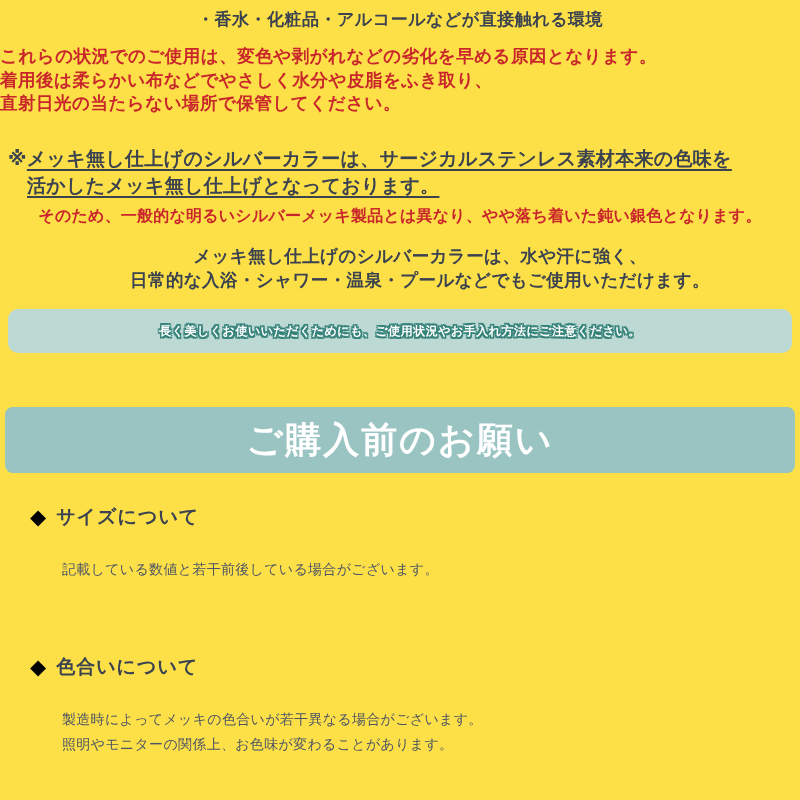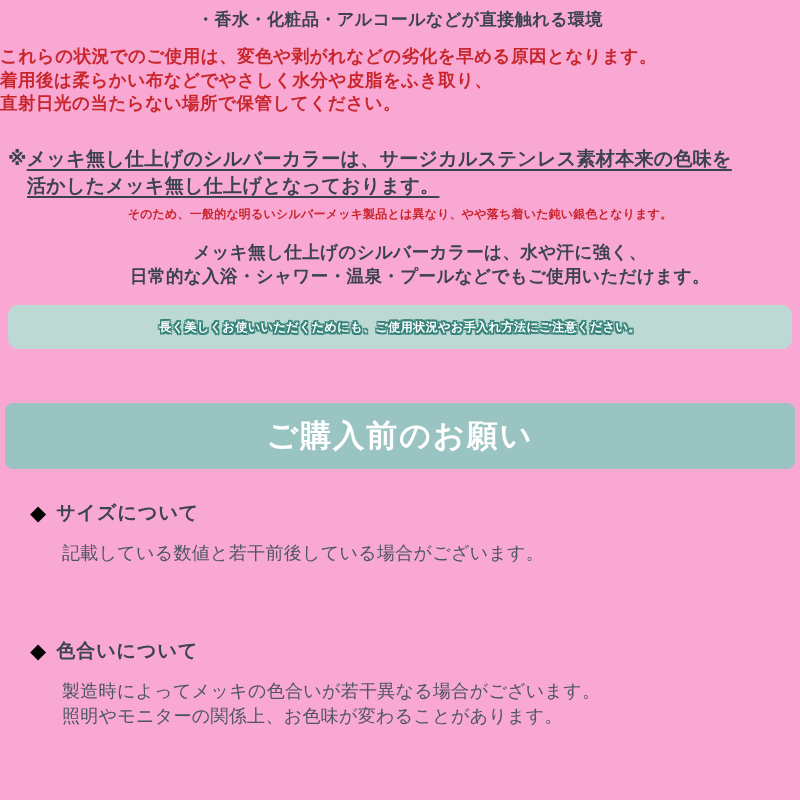--- a/index.html
+++ b/index.html
@@ -10,21 +10,21 @@
   body {
     width: 800px;
     height: 800px;
     overflow: hidden;
     font-family: "Liberation Sans", "DejaVu Sans", sans-serif;
     -webkit-font-smoothing: antialiased;
   }
   .page {
     width: 800px;
     height: 800px;
-    background: #f9a8d4;
+    background: #fde047;
     box-sizing: border-box;
   }
 
   
   .env-item {
     padding-top: 8px;
     text-align: center;
     font-size: 17px;
     font-weight: bold;
     color: #3b4250;
@@ -57,21 +57,21 @@
     text-underline-offset: 4px;
     text-decoration-thickness: 1.5px;
   }
   .silver-note .line2 {
     padding-left: 19px;
   }
 
   .silver-result {
     margin-top: 7px;
     text-align: center;
-    font-size: 12px;
+    font-size: 16px;
     font-weight: bold;
     color: #c9262c;
     letter-spacing: 0.2px;
   }
 
   
   .plating-block {
     margin-top: 17px;
     text-align: center;
     font-size: 17.5px;
@@ -103,21 +103,21 @@
   }
 
   
   .section-header {
     margin: 54px 5px 0 5px;
     background: #9ac4c1;
     border-radius: 8px;
     height: 66px;
     line-height: 66px;
     text-align: center;
-    font-size: 31px;
+    font-size: 36px;
     font-weight: bold;
     color: #ffffff;
     letter-spacing: 2px;
   }
 
   
   .topic {
     padding-left: 30px;
   }
   .topic-size { margin-top: 31px; }
@@ -130,23 +130,23 @@
     color: #3b4250;
     letter-spacing: 1px;
   }
   .diamond {
     color: #000000;
     font-size: 21px;
     margin-right: 9px;
     line-height: 1;
   }
   .topic-body {
-    margin-top: 15px;
+    margin-top: 27px;
     padding-left: 32px;
-    font-size: 18px;
+    font-size: 14px;
     font-weight: normal;
     color: #4d5565;
     line-height: 25px;
     letter-spacing: 0.3px;
   }
 </style>
 </head>
 <body>
 
 <div class="page">

